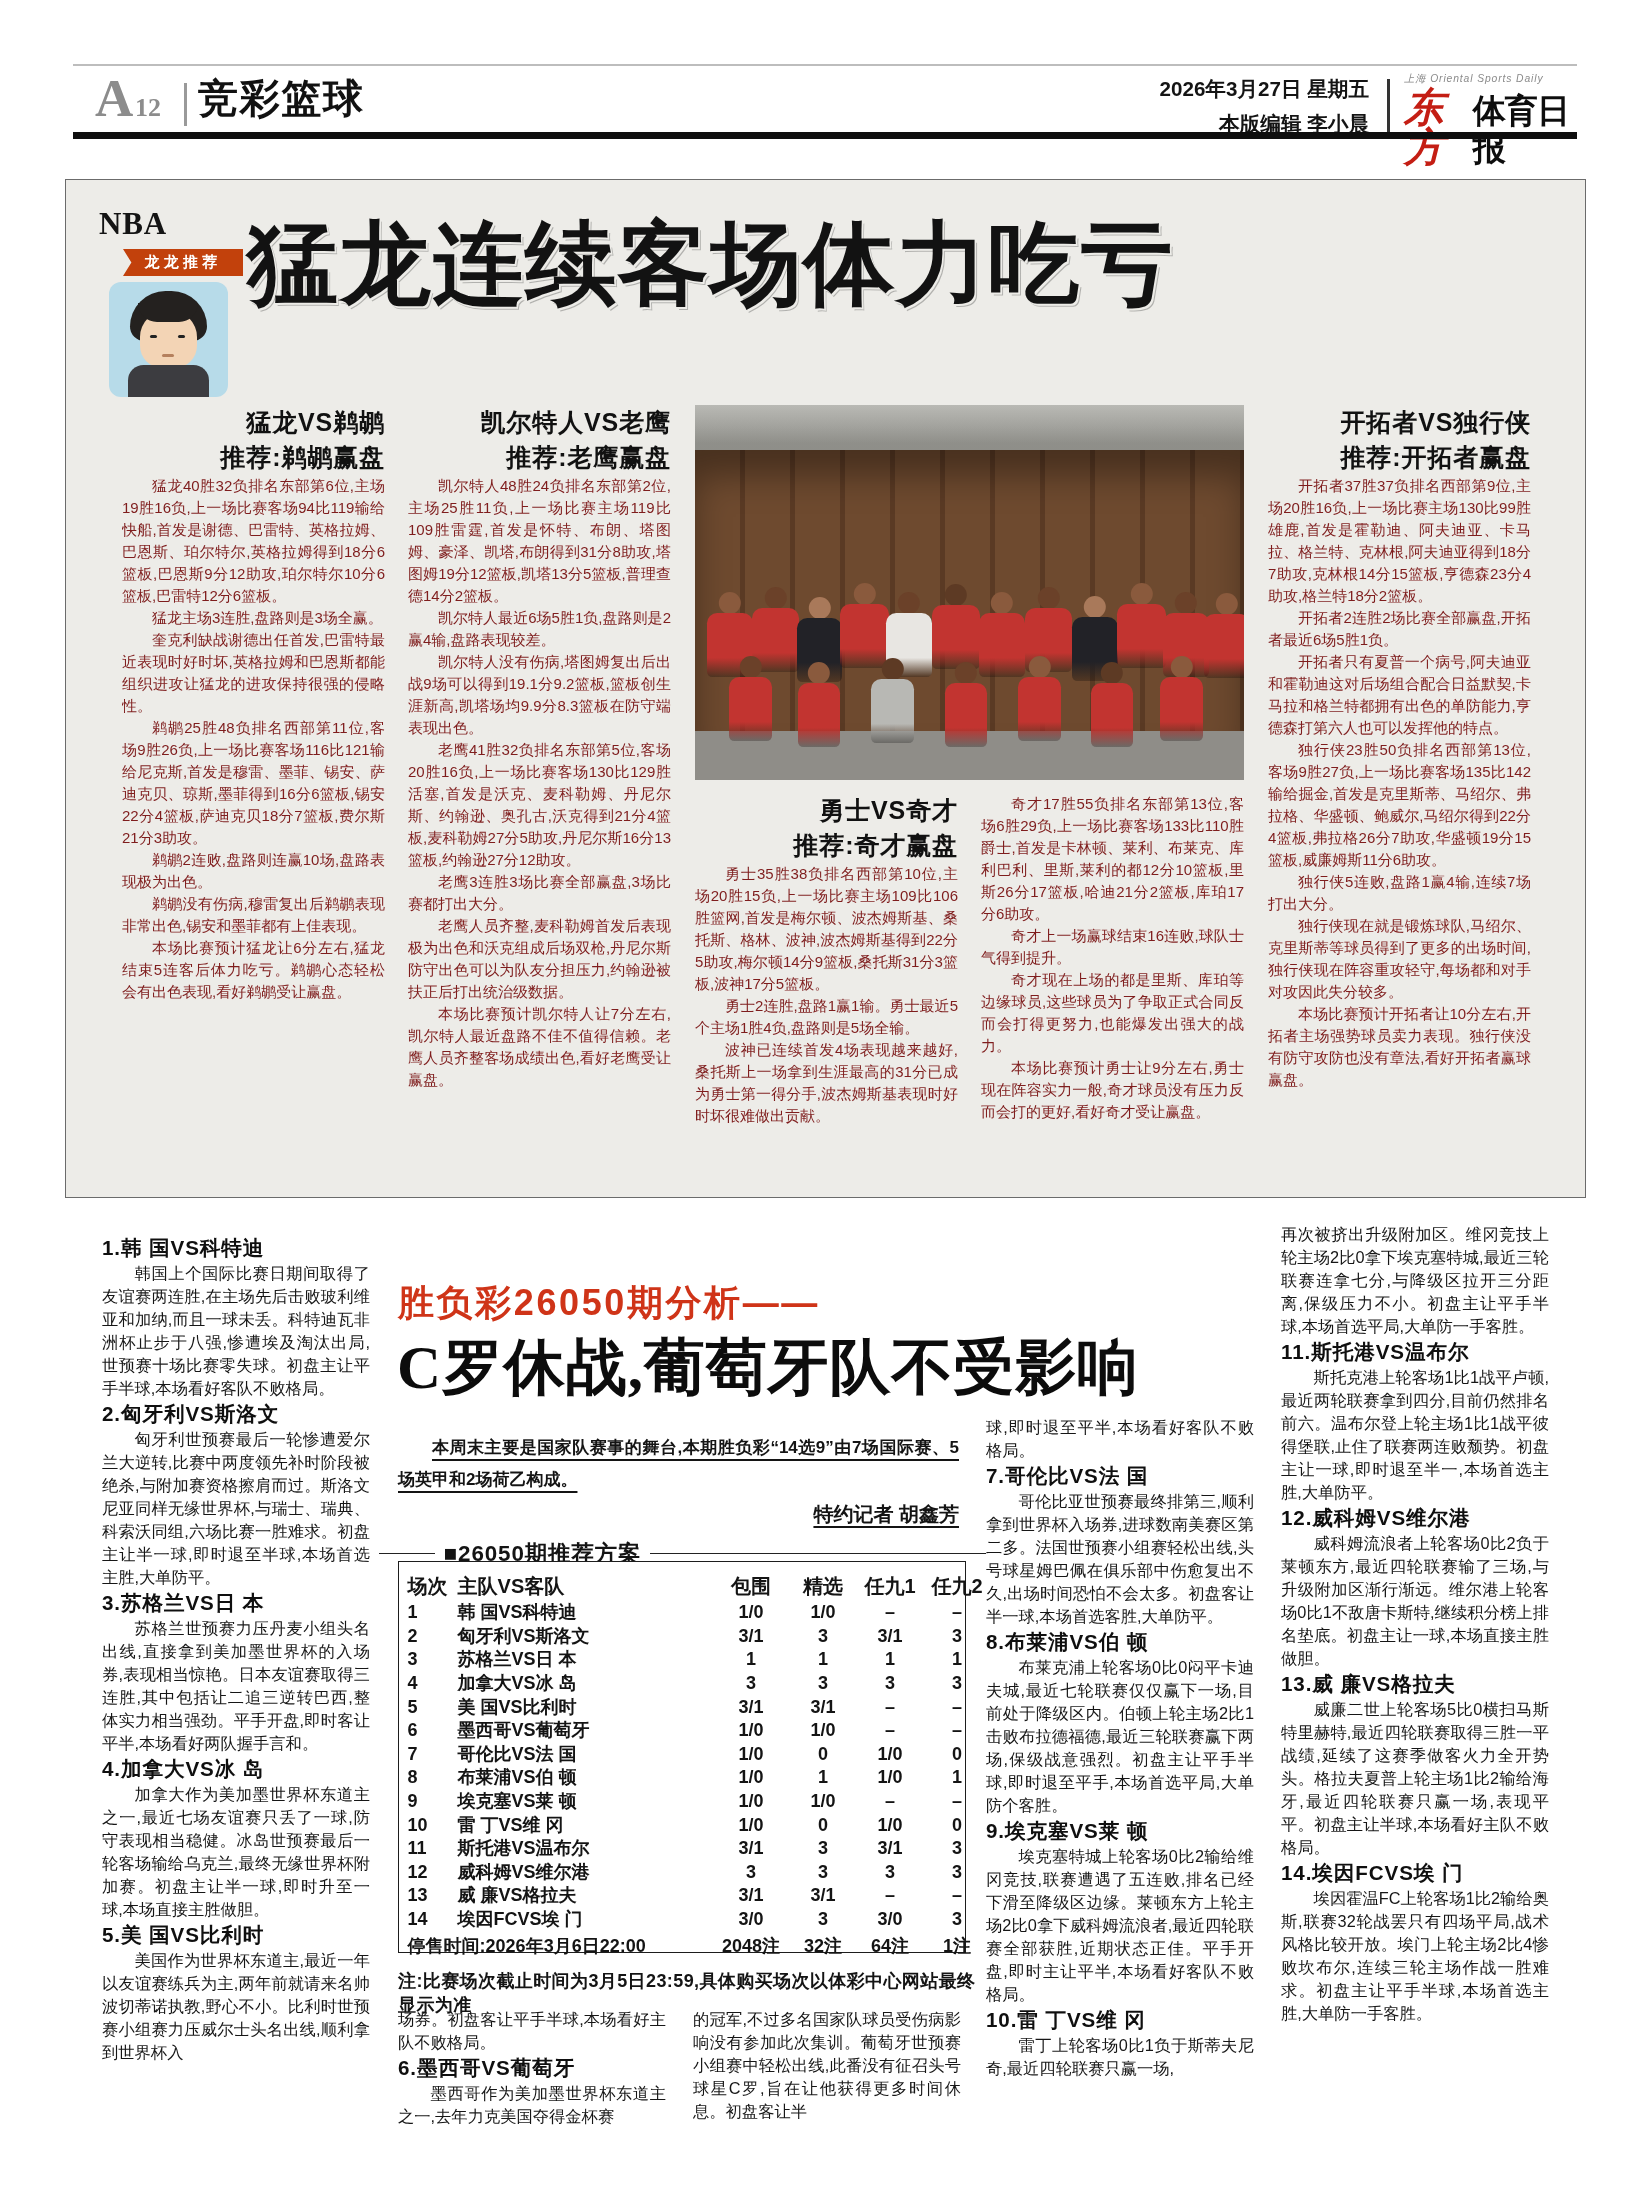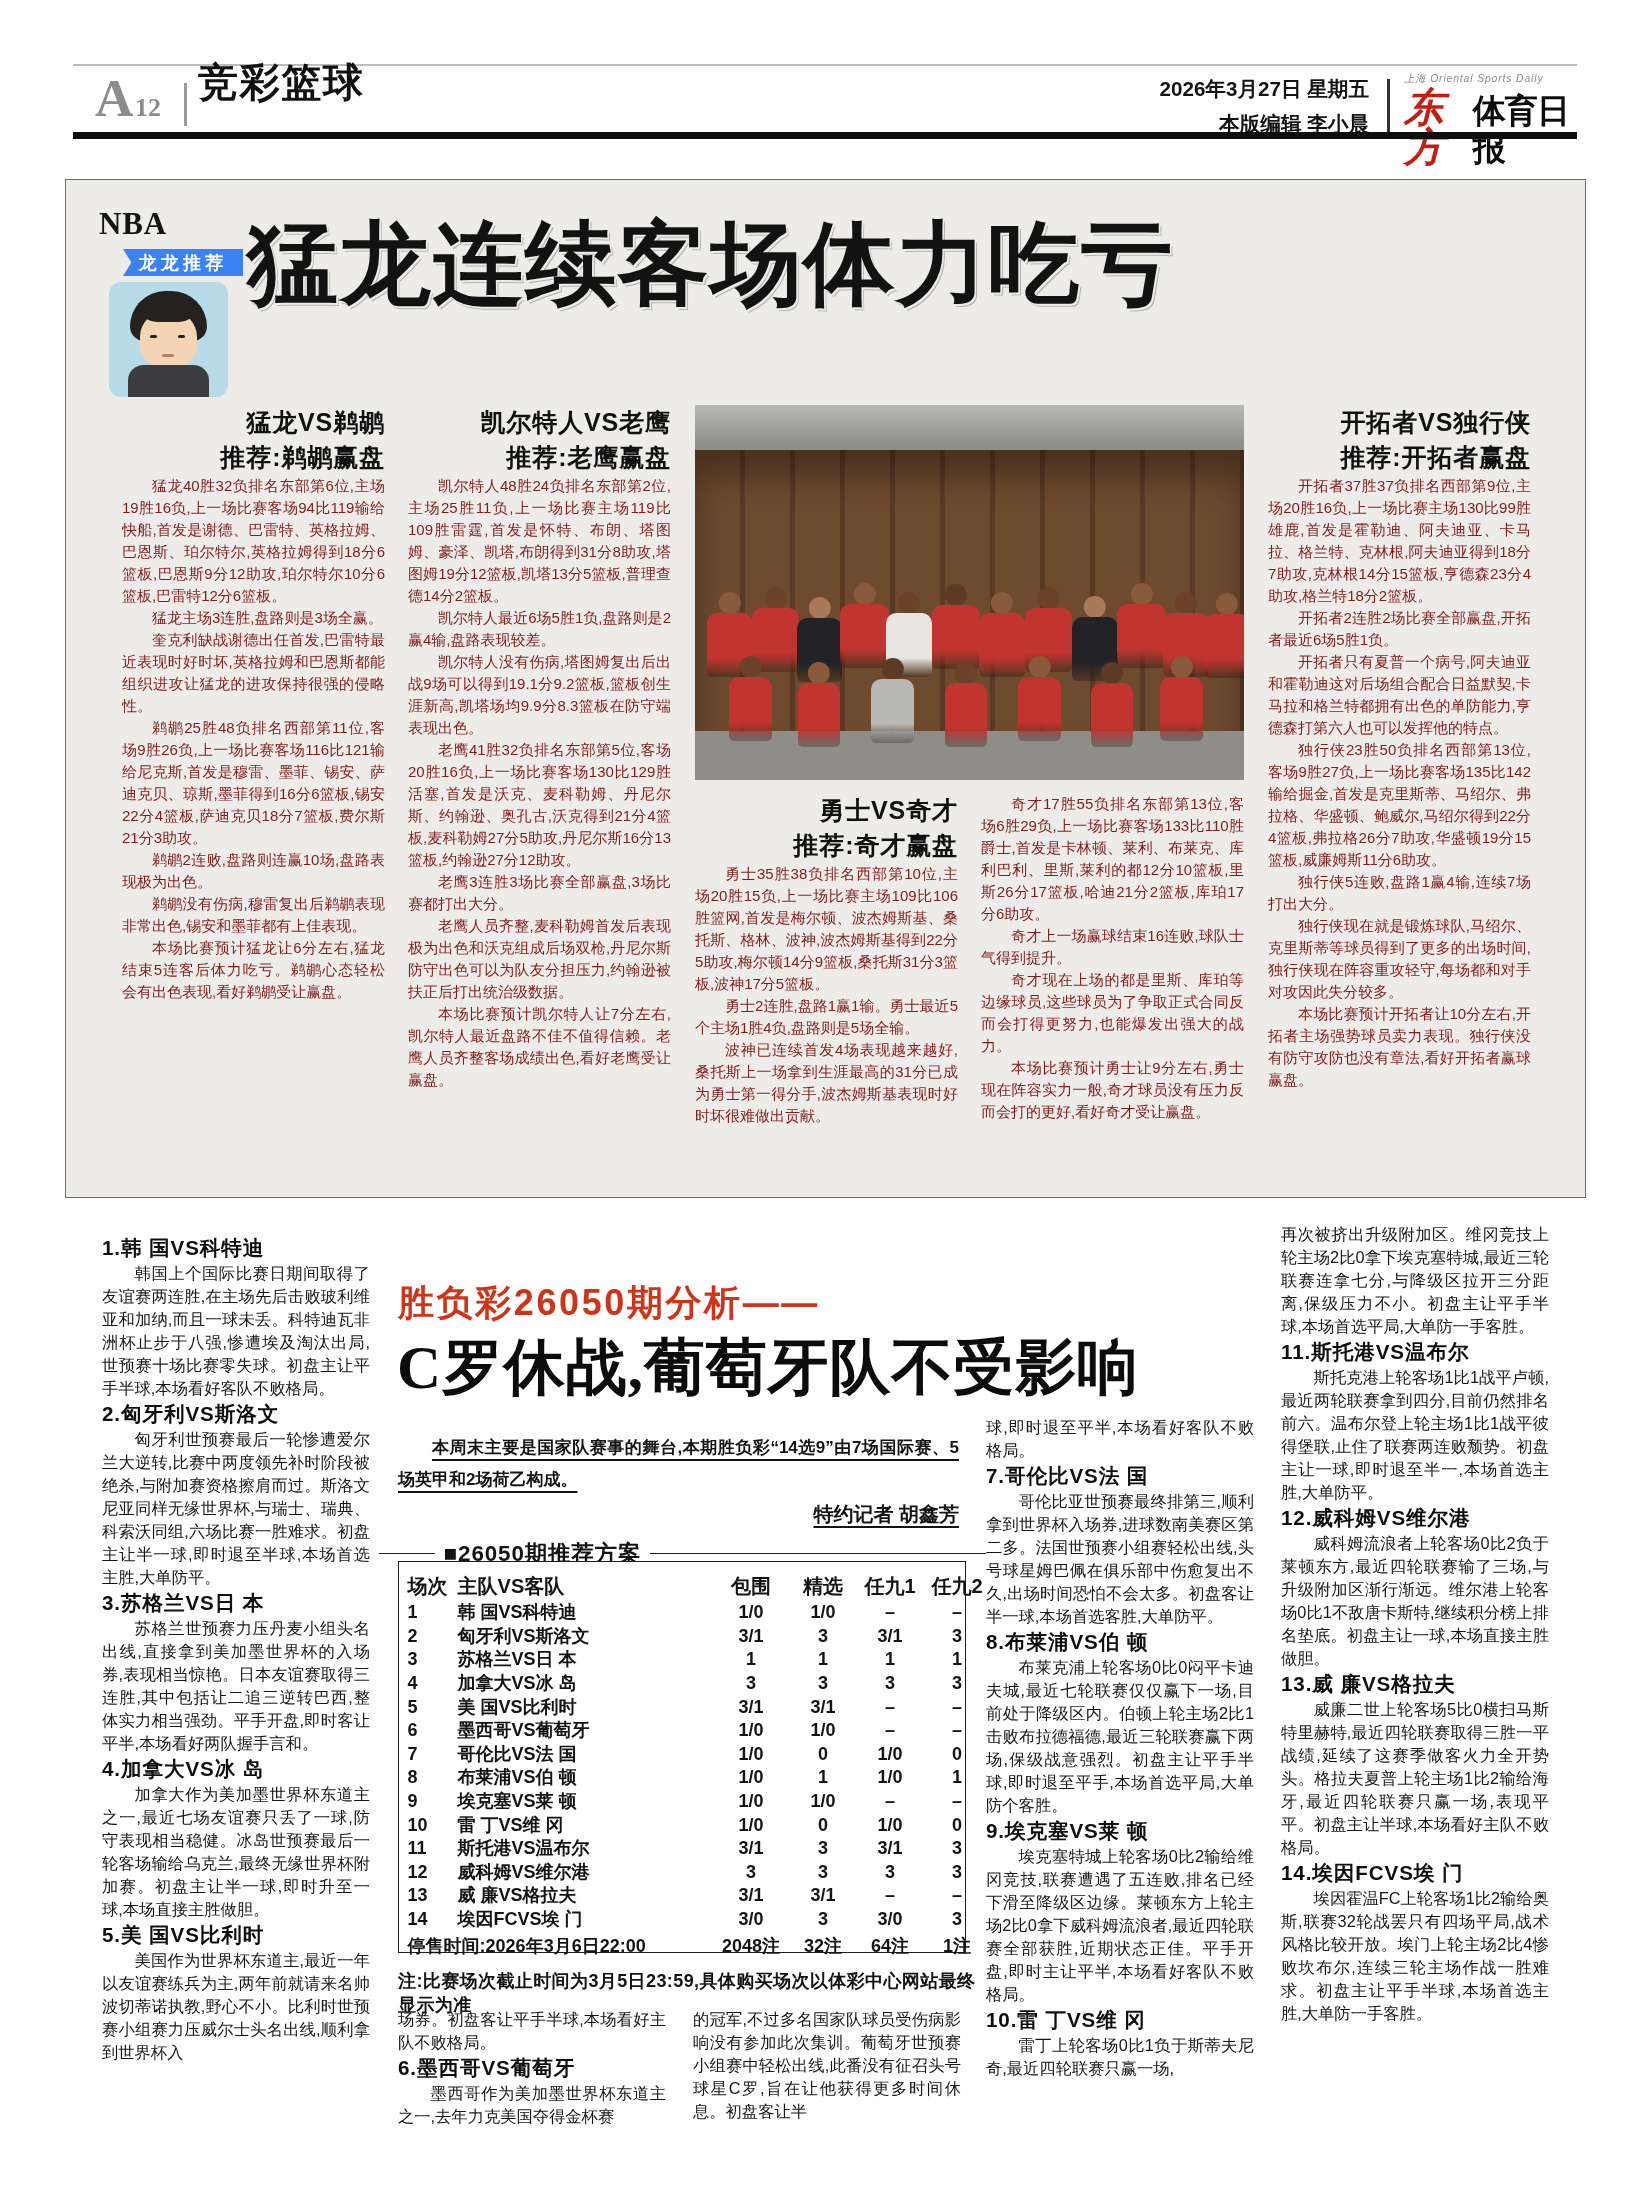--- a/index.html
+++ b/index.html
@@ -8,37 +8,37 @@
        font-family:"Liberation Sans","DejaVu Sans",sans-serif;overflow:hidden;}
   .abs{position:absolute;}
   .serif{font-family:"Liberation Serif","DejaVu Serif",serif;}
 
   
   #rule-top{left:73px;top:64px;width:1504px;height:1.7px;background:#bdbdbd;}
   #pageno{left:95px;top:72px;display:flex;align-items:flex-end;color:#8c8c8c;}
   #pageno .big-a{font-size:53px;line-height:53px;font-weight:700;}
   #pageno .num{font-size:26px;line-height:34px;font-weight:700;margin-left:1.7px;}
   #pageno-divider{left:184px;top:83px;width:2.6px;height:43px;background:#9a9a9a;}
-  #section-title{left:198px;top:60px;font-size:40px;line-height:45px;font-weight:900;letter-spacing:1.7px;color:#111;}
+  #section-title{left:198px;top:76px;font-size:40px;line-height:45px;font-weight:900;letter-spacing:1.7px;color:#111;}
   #date-block{left:989px;top:76px;width:380px;text-align:right;font-weight:700;}
   #issue-date{font-size:20.6px;line-height:26px;}
   #editor-line{font-size:20.6px;line-height:26px;margin-top:9px;}
   #logo-divider{left:1387px;top:79px;width:2.6px;height:53px;background:#333;}
   #masthead{left:1404px;top:72px;width:184px;}
   #masthead .en{font-size:10.3px;color:#8a8a8a;letter-spacing:0.9px;font-style:italic;white-space:nowrap;}
   #masthead .cn{display:flex;align-items:flex-end;margin-top:1.7px;}
   #masthead .red{color:#c41e14;font-size:40px;line-height:40px;font-weight:900;font-style:italic;letter-spacing:-1.7px;}
   #masthead .black{color:#0d0d0d;font-size:33px;line-height:38px;font-weight:900;letter-spacing:-0.9px;}
   #rule-thick{left:73px;top:132px;width:1504px;height:6.9px;background:#0e0e0e;}
 
   
   #main-box{left:65px;top:179px;width:1521px;height:1019px;background:#edece8;border:0.9px solid #6b6b6b;box-sizing:border-box;}
   #nba-tag{left:33px;top:26px;font-size:31px;font-weight:700;letter-spacing:0.9px;}
-  #ribbon{left:57px;top:69px;width:120px;height:27px;background:#3b82f6;color:#fff;
-          display:flex;align-items:center;justify-content:center;font-size:18px;font-weight:700;letter-spacing:4.3px;
+  #ribbon{left:57px;top:69px;width:120px;height:27px;background:#c2410c;color:#fff;
+          display:flex;align-items:center;justify-content:center;font-size:15px;font-weight:700;letter-spacing:4.3px;
           clip-path:polygon(0 0,100% 0,100% 100%,0 100%,7% 50%);}
   #avatar{left:43px;top:102px;width:119px;height:115px;background:#b7dbe9;border-radius:12px;overflow:hidden;}
   #avatar .hair{position:absolute;left:20.6px;top:8.6px;width:77px;height:50px;background:#24211f;border-radius:38px 38px 15.5px 15.5px;}
   #avatar .face{position:absolute;left:31px;top:29px;width:57px;height:57px;background:#f3d4b5;border-radius:26px 26px 22.4px 22.4px;}
   #avatar .fringe{position:absolute;left:29px;top:20.6px;width:60px;height:19px;background:#24211f;border-radius:0 0 26px 26px;}
   #avatar .eye{position:absolute;top:53px;width:6.9px;height:3.4px;background:#222;border-radius:1.7px;}
   #avatar .mouth{position:absolute;left:53px;top:72px;width:12px;height:2.6px;background:#b5805d;border-radius:1.7px;}
   #avatar .body{position:absolute;left:19px;top:83px;width:81px;height:34px;background:#3c3c40;border-radius:15.5px 15.5px 0 0;}
   #main-headline{left:181px;top:36px;width:981px;font-size:91px;line-height:96px;font-weight:900;
                  letter-spacing:1.7px;color:#121212;white-space:nowrap;

